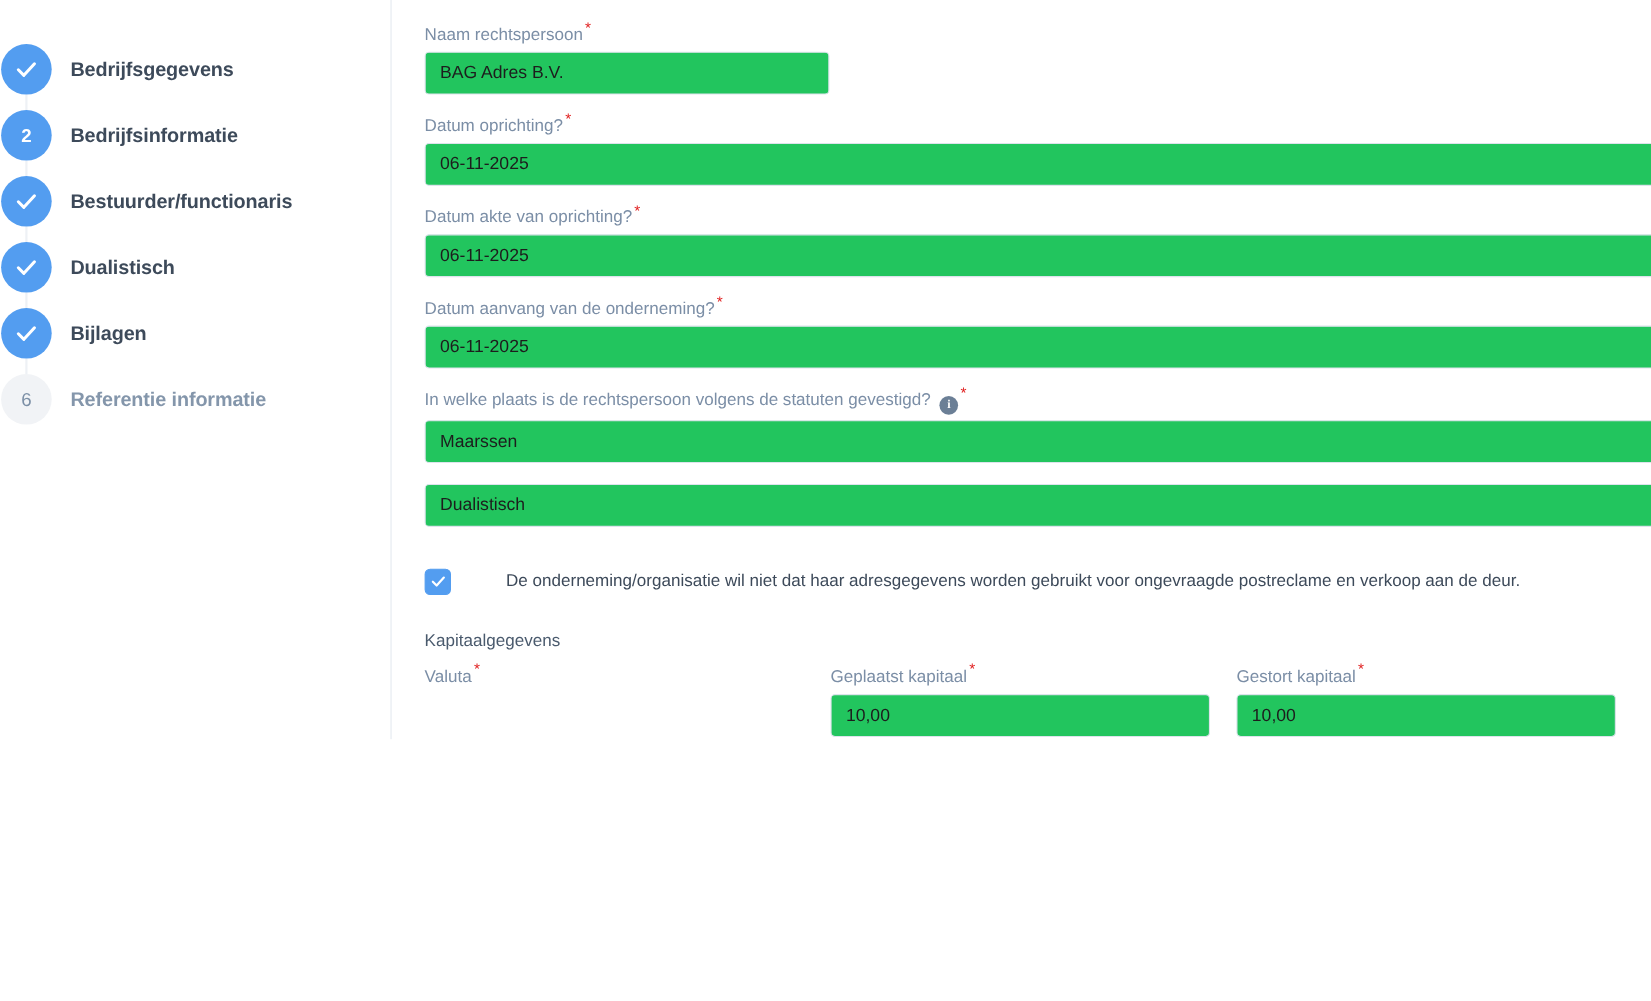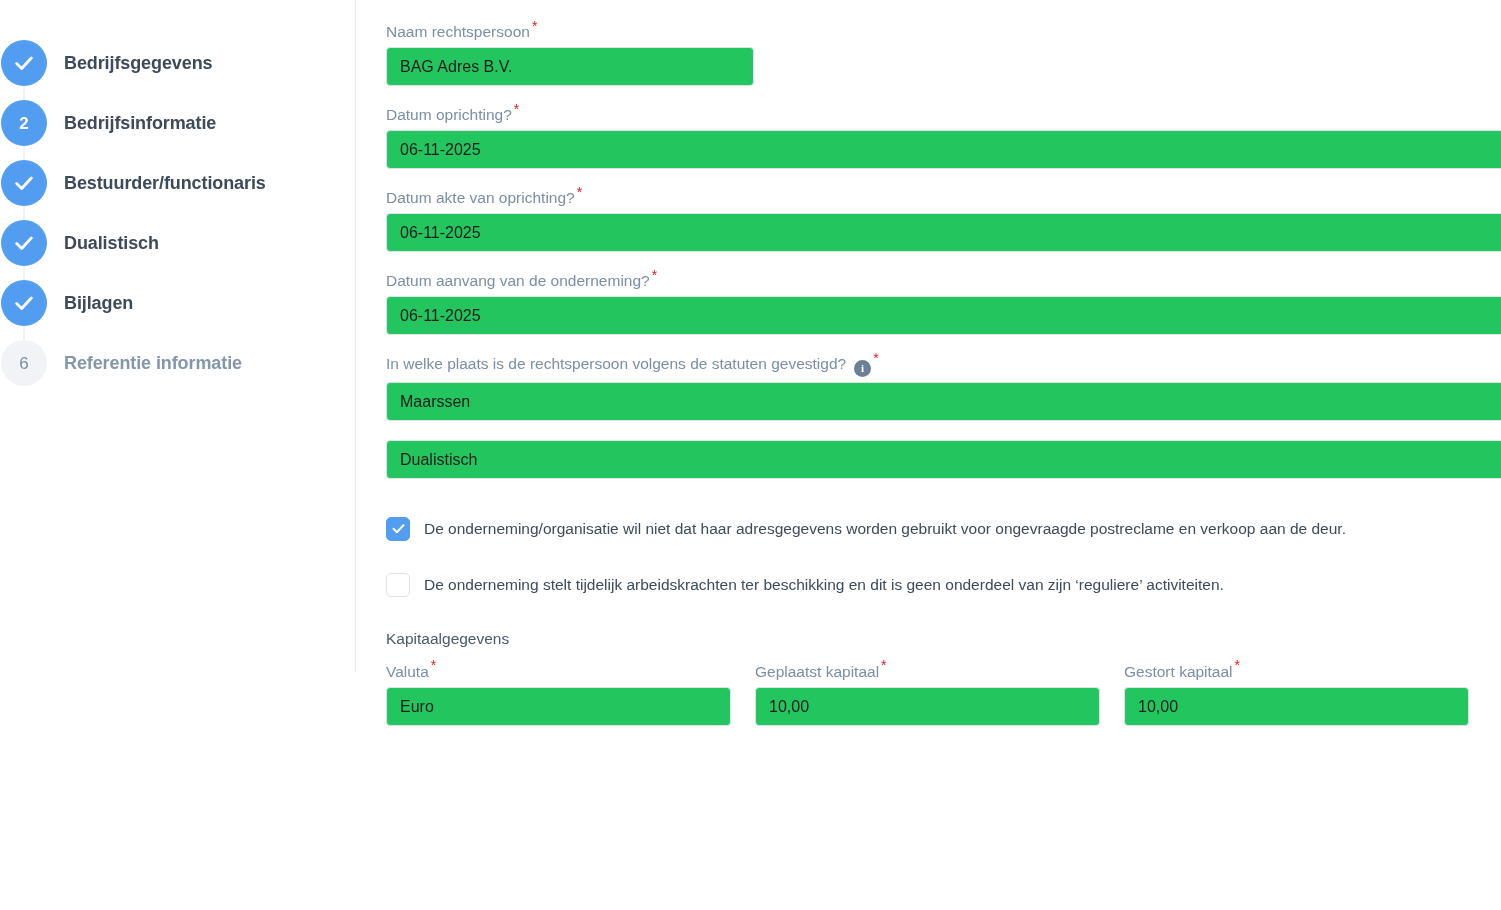--- a/index.html
+++ b/index.html
@@ -155,20 +155,21 @@
   .w-narrow { width: 368px; }
   .w-wide   { width: 1145px; }
 
   
   .checkbox-block { margin-top: 38px; }
 
   .checkbox-row {
     display: flex;
     align-items: center;
     margin-bottom: 32px;
+    gap: 36px;
   }
 
   .cbox {
     width: 24px; height: 24px;
     min-width: 24px;
     border-radius: 5px;
     display: flex;
     align-items: center;
     justify-content: center;
     margin-right: 14px;
@@ -297,32 +298,27 @@
 
     <div class="checkbox-block" id="checkbox-root">
         <div class="checkbox-row">
           <div class="cbox checked">
             <svg class="tick" viewBox="0 0 24 24" fill="none" stroke="#ffffff" stroke-width="3.2" stroke-linecap="round" stroke-linejoin="round">
               <polyline points="4,12.5 9.5,18 20,6.5"></polyline>
             </svg>
           </div>
           <span class="cbox-label">De onderneming/organisatie wil niet dat haar adresgegevens worden gebruikt voor ongevraagde postreclame en verkoop aan de deur.</span>
         </div>
-        <div class="checkbox-row">
-          <div class="cbox unchecked"></div>
-          <span class="cbox-label">De onderneming stelt tijdelijk arbeidskrachten ter beschikking en dit is geen onderdeel van zijn ‘reguliere’ activiteiten.</span>
-        </div>
       </div>
 
     <div class="section-heading">Kapitaalgegevens</div>
 
     <div class="capital-row" id="capital-root">
         <div class="capital-col">
           <label class="field-label"><span>Valuta</span><span class="req">*</span></label>
-          <div class="text-input">Euro</div>
         </div>
         <div class="capital-col">
           <label class="field-label"><span>Geplaatst kapitaal</span><span class="req">*</span></label>
           <div class="text-input">10,00</div>
         </div>
         <div class="capital-col">
           <label class="field-label"><span>Gestort kapitaal</span><span class="req">*</span></label>
           <div class="text-input">10,00</div>
         </div>
       </div>

